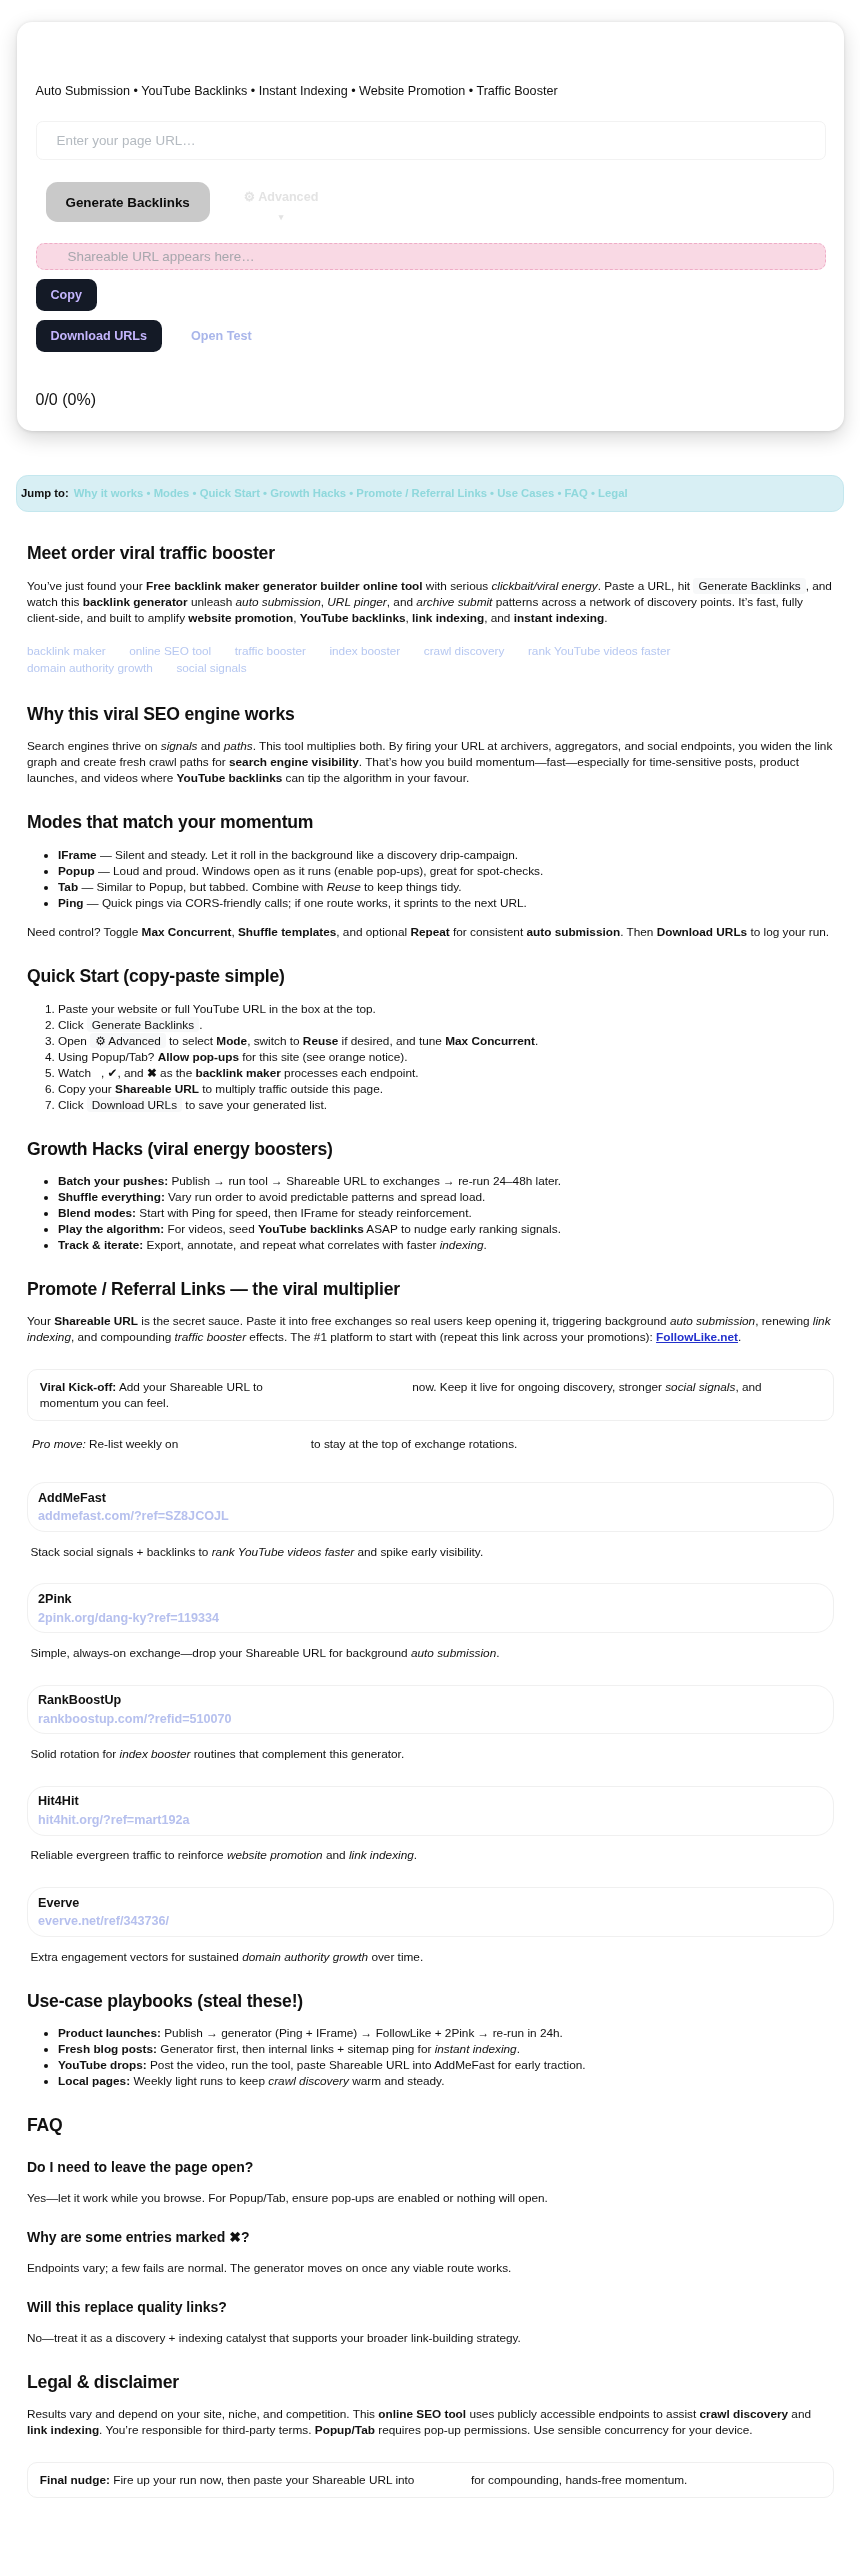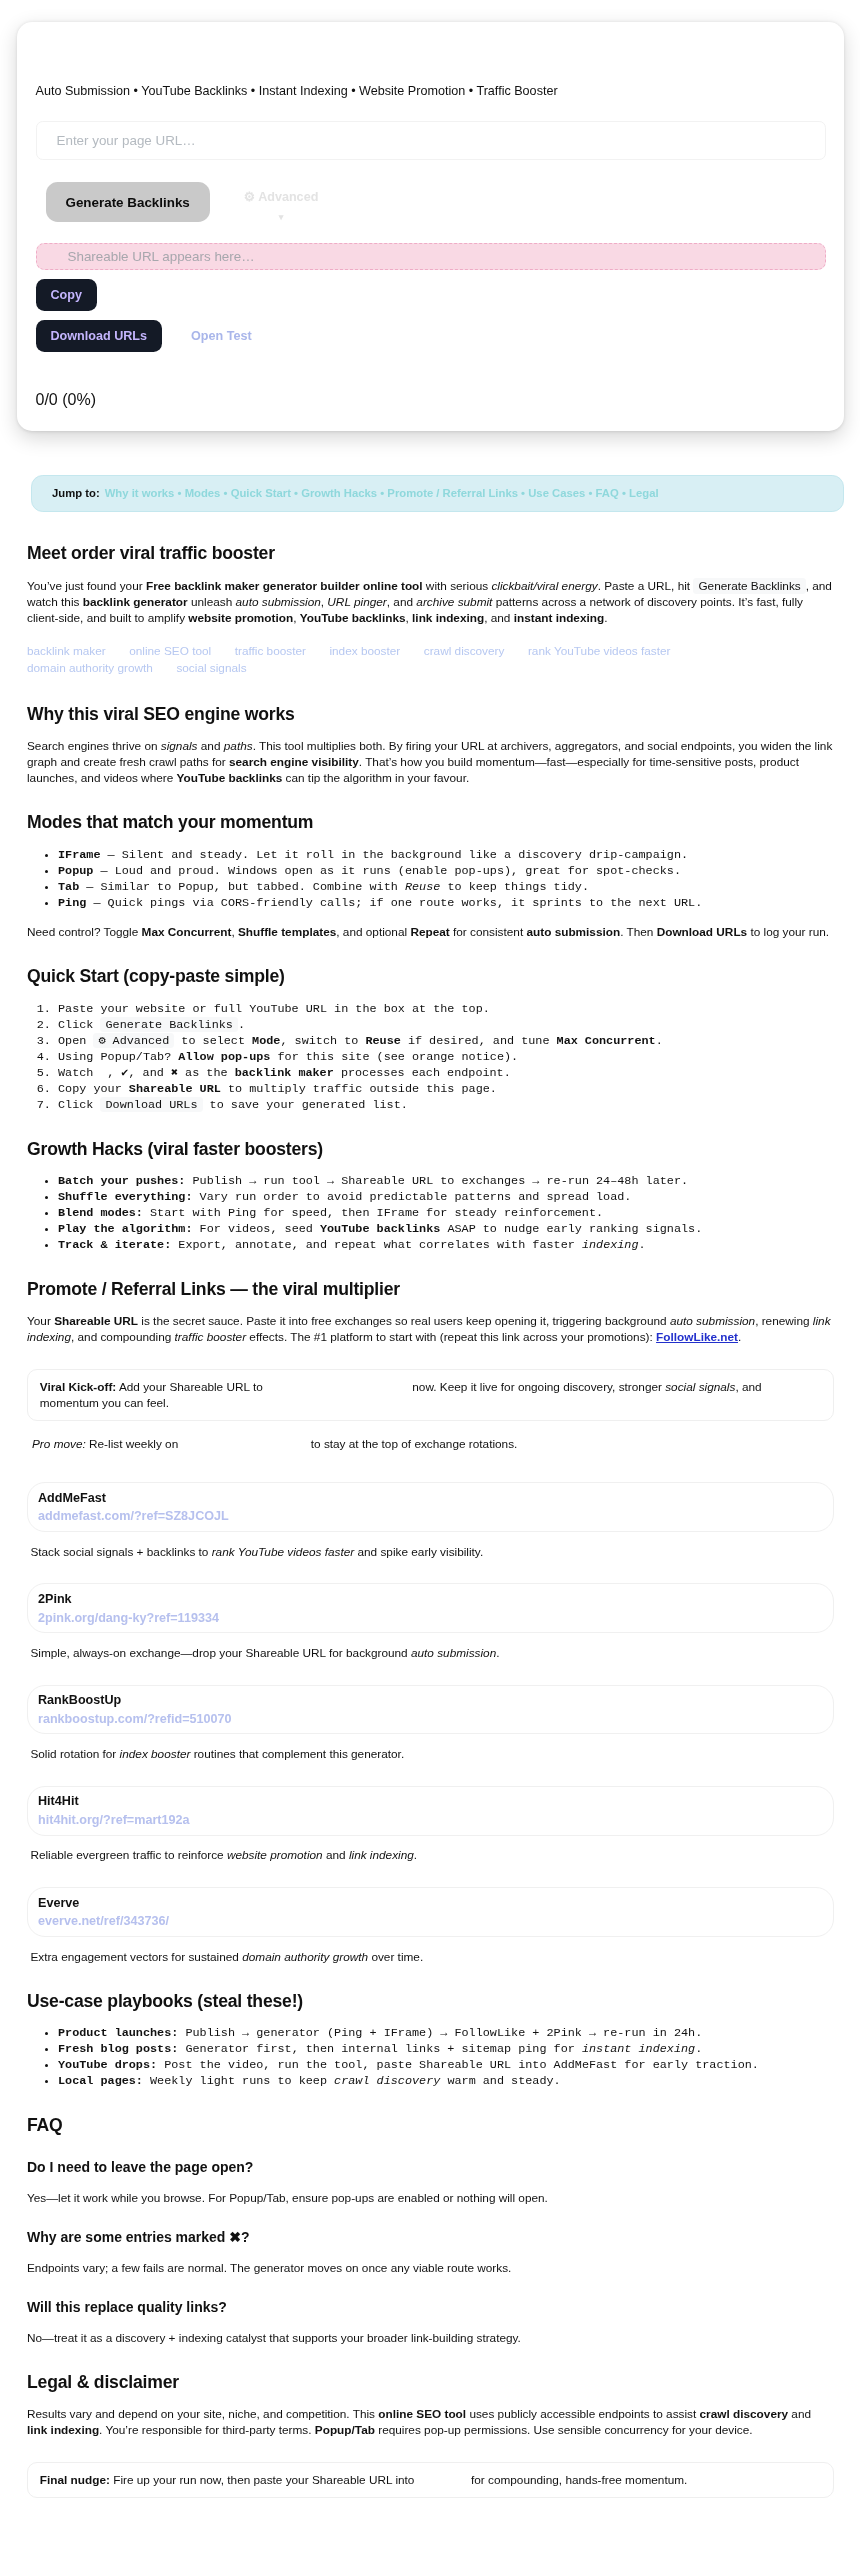--- a/index.html
+++ b/index.html
@@ -19,32 +19,32 @@
   .share-input{width:100%;box-sizing:border-box;height:27px;background:#f9d9e4;border:0.8px dashed #efacc6;
                border-radius:8.4px;padding:0 31px;font-size:13.4px;color:#111;font-family:inherit;outline:none;}
   .share-input::placeholder{color:#a7a7ad;}
   .dark-btn{background:#141a26;color:#c4b5fd;font-weight:bold;font-size:12.6px;border:none;border-radius:8.4px;
             padding:9.2px 15px;font-family:inherit;cursor:pointer;}
   .copy-wrap{margin:8.4px 0;}
   .dl-row{display:flex;align-items:center;gap:29px;margin:1.7px 0 40px;}
   .open-test{color:#a9b6ea;font-weight:bold;font-size:12.6px;text-decoration:none;}
   .progress{font-size:16px;}
   
-  .jump{margin:44px 17px 0 31px;background:#d8eff4;border:0.8px solid #c4e7ee;border-radius:11.8px;
-        padding:10px 20px;font-size:11.3px;line-height:15px;}
+  .jump{margin:44px 17px 0 16px;background:#d8eff4;border:0.8px solid #c4e7ee;border-radius:11.8px;
+        padding:10px 4px;font-size:11.3px;line-height:15px;}
   .jump b{margin-right:5px;}
   .jump-link{color:#8fd8dc;font-weight:bold;text-decoration:none;}
   .jump-link:not(:last-of-type)::after{content:" • ";color:#8fd8dc;}
   
   main{padding:5px 27px 49px;}
   h2{font-size:17.6px;line-height:22px;margin:25px 0 13.4px;letter-spacing:-0.2px;}
   h3{font-size:14px;line-height:17.6px;margin:23px 0 11.8px;}
   p{margin:13.4px 0;}
   ul,ol{margin:13.4px 0;padding-left:31px;}
-  li{margin:0;font-family:Liberation Mono, monospace;}
+  li{margin:0;}
   kbd{font-family:inherit;font-size:inherit;background:#f7f8f9;border-radius:3.4px;padding:0.8px 5px;}
   .tags{margin:17px 0 23.5px;line-height:17.6px;}
   .tag{color:#b7c8f1;text-decoration:none;margin-right:23.5px;display:inline-block;}
   .blue-link{color:#2230cc;font-weight:bold;text-decoration:underline;}
   .blue-link-reg{color:#2230cc;text-decoration:underline;}
   .box{border:0.8px solid #efefef;border-radius:10px;padding:9.2px 11.8px;margin:23.5px 0 13.4px;}
   .box p{margin:0;}
   .promove{margin:15px 0 30px;padding-left:5px;}
   .gap{display:inline-block;}
   .ref-card{border:0.8px solid #f0f0f0;border-radius:18px;padding:6.7px 10px;margin:20px 0 11.8px;}
@@ -103,21 +103,21 @@
   <ol>
       <li>Paste your website or full YouTube URL in the box at the top.</li>
       <li>Click <kbd>Generate Backlinks</kbd>.</li>
       <li>Open <kbd>⚙ Advanced</kbd> to select <strong>Mode</strong>, switch to <strong>Reuse</strong> if desired, and tune <strong>Max Concurrent</strong>.</li>
       <li>Using Popup/Tab? <strong>Allow pop-ups</strong> for this site (see orange notice).</li>
       <li>Watch <span class="gap" style="width:6.7px"></span>, ✔, and <strong>✖</strong> as the <strong>backlink maker</strong> processes each endpoint.</li>
       <li>Copy your <strong>Shareable URL</strong> to multiply traffic outside this page.</li>
       <li>Click <kbd>Download URLs</kbd> to save your generated list.</li>
     </ol>
 
-  <h2>Growth Hacks (viral faster boosters)</h2>
+  <h2>Growth Hacks (viral energy boosters)</h2>
   <ul>
       <li><strong>Batch your pushes:</strong> Publish → run tool → Shareable URL to exchanges → re-run 24–48h later.</li>
       <li><strong>Shuffle everything:</strong> Vary run order to avoid predictable patterns and spread load.</li>
       <li><strong>Blend modes:</strong> Start with Ping for speed, then IFrame for steady reinforcement.</li>
       <li><strong>Play the algorithm:</strong> For videos, seed <strong>YouTube backlinks</strong> ASAP to nudge early ranking signals.</li>
       <li><strong>Track &amp; iterate:</strong> Export, annotate, and repeat what correlates with faster <em>indexing</em>.</li>
     </ul>
 
   <h2>Promote / Referral Links — the viral multiplier</h2>
   <p>Your <strong>Shareable URL</strong> is the secret sauce. Paste it into free exchanges so real users keep opening it, triggering background <em>auto submission</em>, renewing <em>link indexing</em>, and compounding <em>traffic booster</em> effects. The #1 platform to start with (repeat this link across your promotions): <a href="#" class="blue-link">FollowLike.net</a>.</p>

